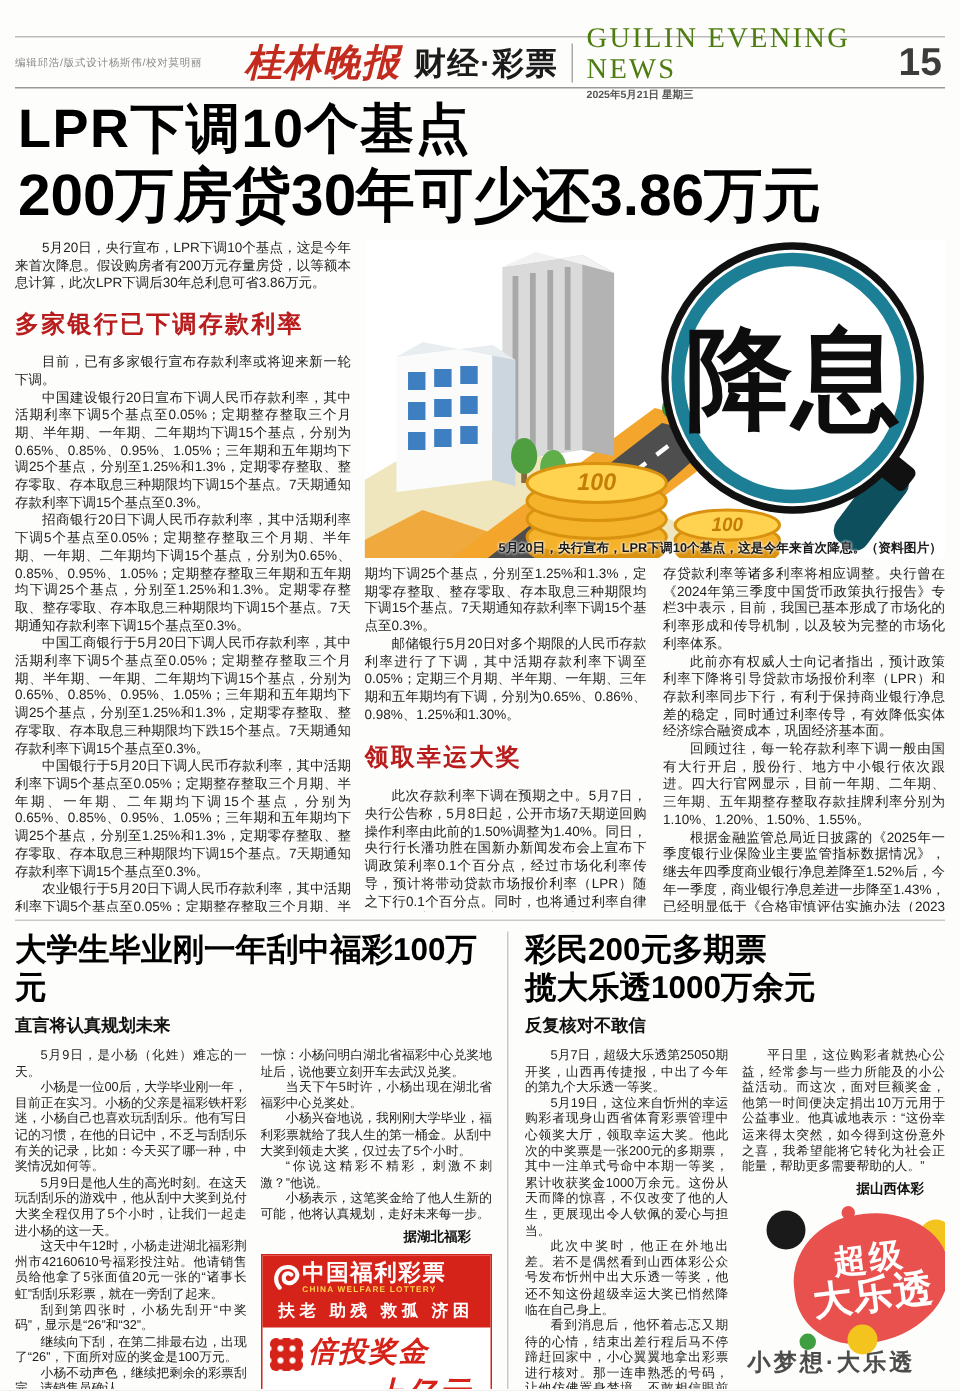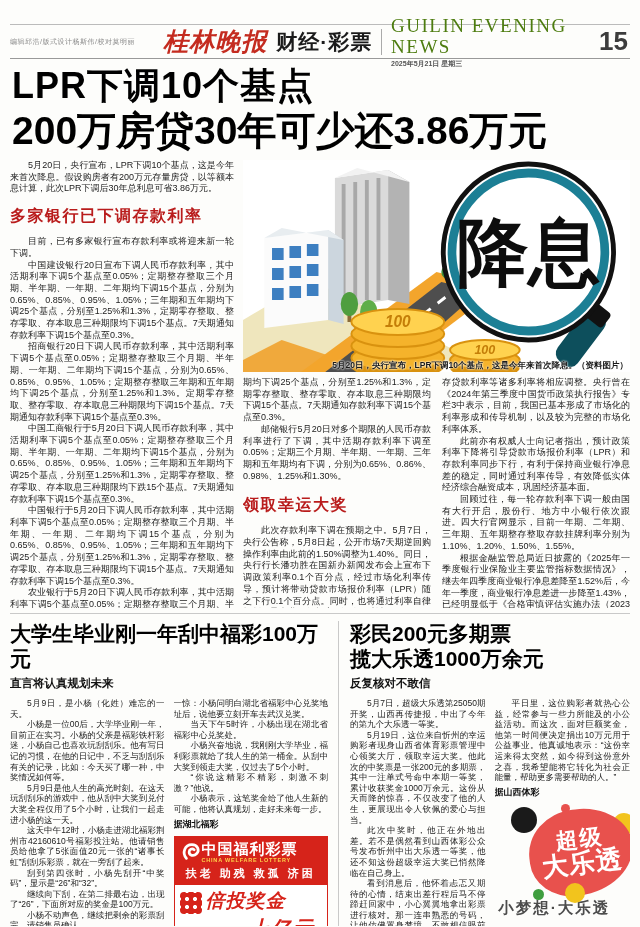--- a/index.html
+++ b/index.html
@@ -38,21 +38,21 @@
   .colB,.colC{flex:1;overflow:hidden;}
   
   .bottom{margin:5px 10px 0;border-top:1px solid #c9c9c9;padding-top:7px;display:flex;height:305px;overflow:hidden;}
   .b-left{width:318px;flex:none;border-right:1px solid #c9c9c9;padding-right:10px;overflow:hidden;}
   .b-right{flex:1;padding-left:11px;overflow:hidden;}
   .b-hl{font-size:21px;font-weight:900;line-height:25px;color:#000;letter-spacing:0;}
   .b-sub{font-size:11.5px;font-weight:bold;margin:5px 0 7px;color:#111;}
   .bcols{display:flex;gap:9px;}
   .bcol{flex:1;overflow:hidden;}
   .bcol p{font-size:8.5px;line-height:10.6px;}
-  .b-src{font-size:9px;font-weight:bold;padding-right:14px;margin-top:3px;color:#111;}
+  .b-src{font-size:9px;font-weight:bold;text-align:right;padding-right:14px;margin-top:3px;color:#111;}
   
   .ad{margin-top:5px;border:1px solid #d6231a;background:#fff;}
   .ad-banner{background:#d6231a;color:#fff;padding:4px 5px 3px;}
   .ad-row1{display:flex;align-items:center;gap:0;}
   .ad-logo{width:22px;height:22px;flex:none;}
   .ad-brand{line-height:1;}
   .ad-brand .cn{font-size:15px;font-weight:900;letter-spacing:1px;}
   .ad-brand .en{font-size:5.5px;color:#ffd24a;letter-spacing:.8px;font-weight:bold;margin-top:2px;}
   .ad-slogan{font-size:11px;font-weight:900;letter-spacing:3px;text-align:center;padding:3px 0 1px;}
   .ad-promo{padding:3px 5px 2px;color:#d6231a;}

